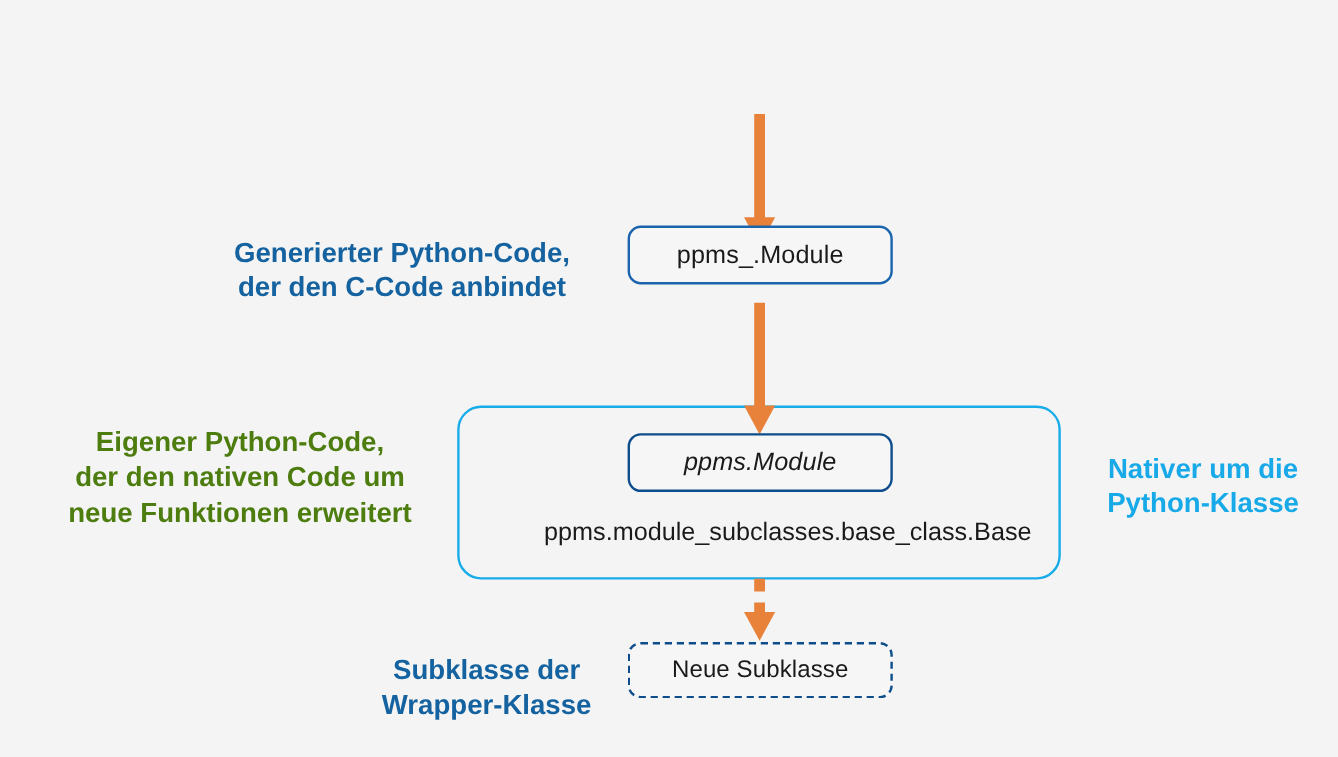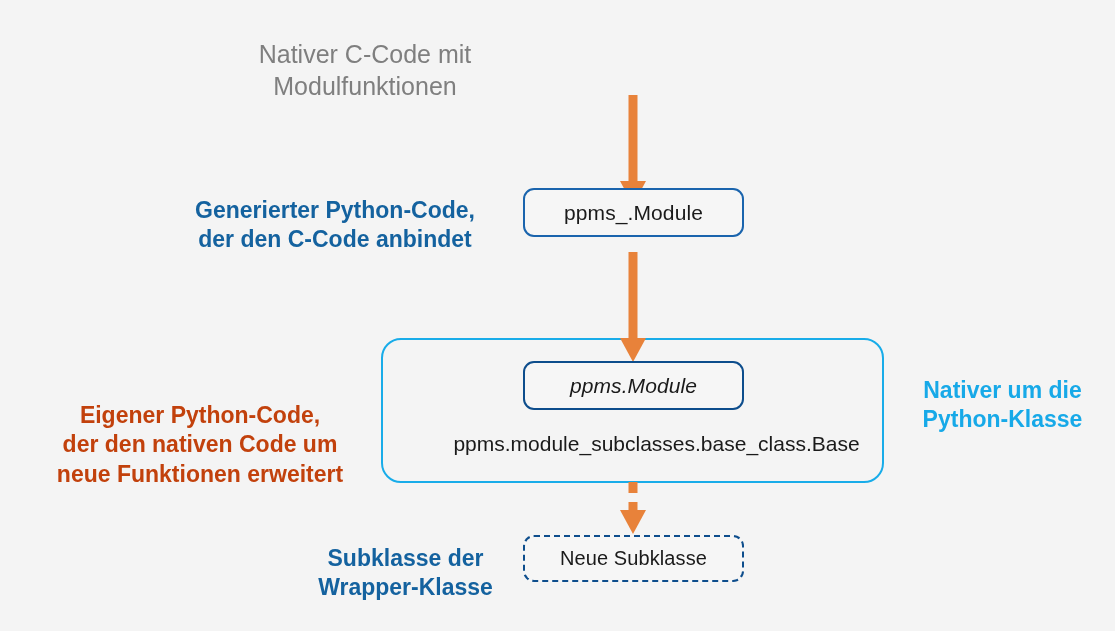--- a/index.html
+++ b/index.html
@@ -39,23 +39,22 @@
     left: 160px;
     top: 196px;
     width: 350px;
     color: #14629f;
     font-size: 23px;
   }
   .label-own {
     left: 30px;
     top: 354px;
     width: 340px;
-    color: #c2410c;
+    color: #4d7c0f;
     font-size: 23px;
-    margin-top: 47px;
   }
   .label-wrapper {
     left: 890px;
     top: 376px;
     width: 225px;
     color: #17a9e8;
     font-size: 23px;
   }
   .label-subclass {
     left: 288px;
@@ -142,22 +141,20 @@
   }
   .arrow-1 { left: 619px; top: 95px;  }
   .arrow-2 { left: 619px; top: 252px; }
   .arrow-3 { left: 619px; top: 482px; }
 </style>
 </head>
 <body>
 
 <div id="canvas">
 
-  <div class="side-label label-native">Nativer C-Code mit
-Modulfunktionen</div>
 
   <div class="side-label label-generated">Generierter Python-Code,
 der den C-Code anbindet</div>
 
   <div class="side-label label-own">Eigener Python-Code,
 der den nativen Code um
 neue Funktionen erweitert</div>
 
   <div class="side-label label-wrapper">Nativer um die
 Python-Klasse</div>

